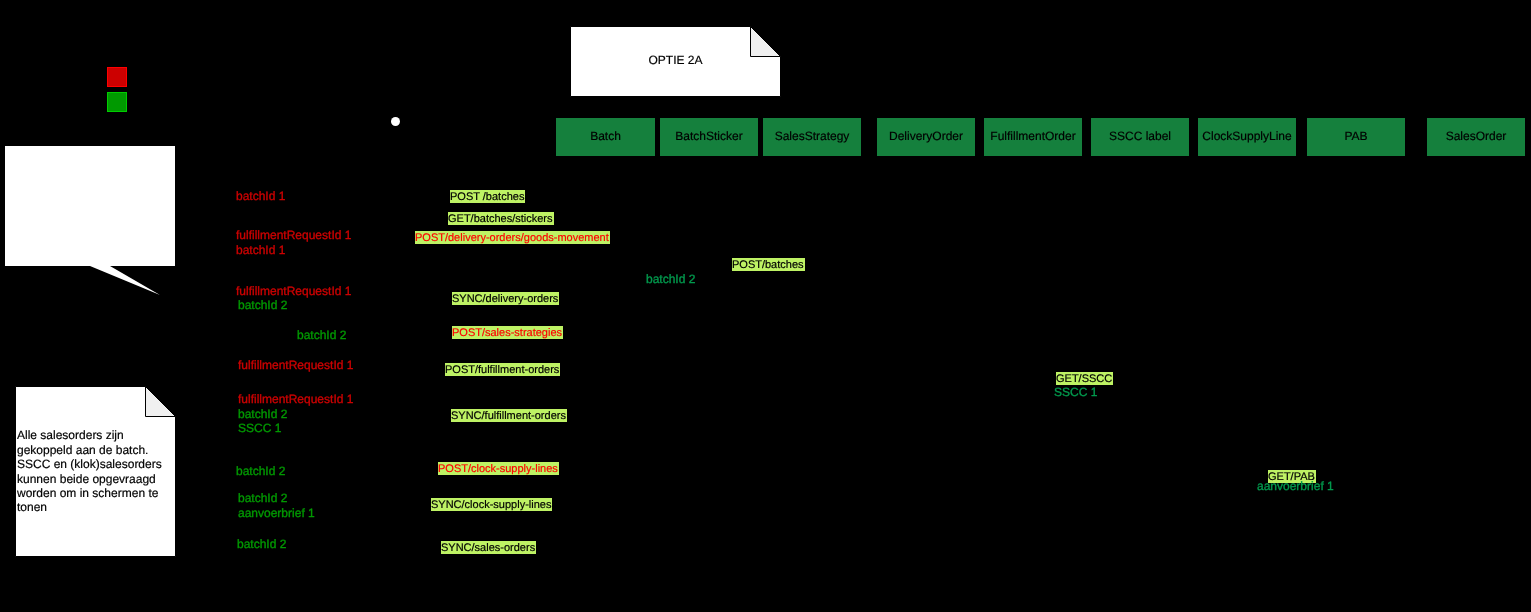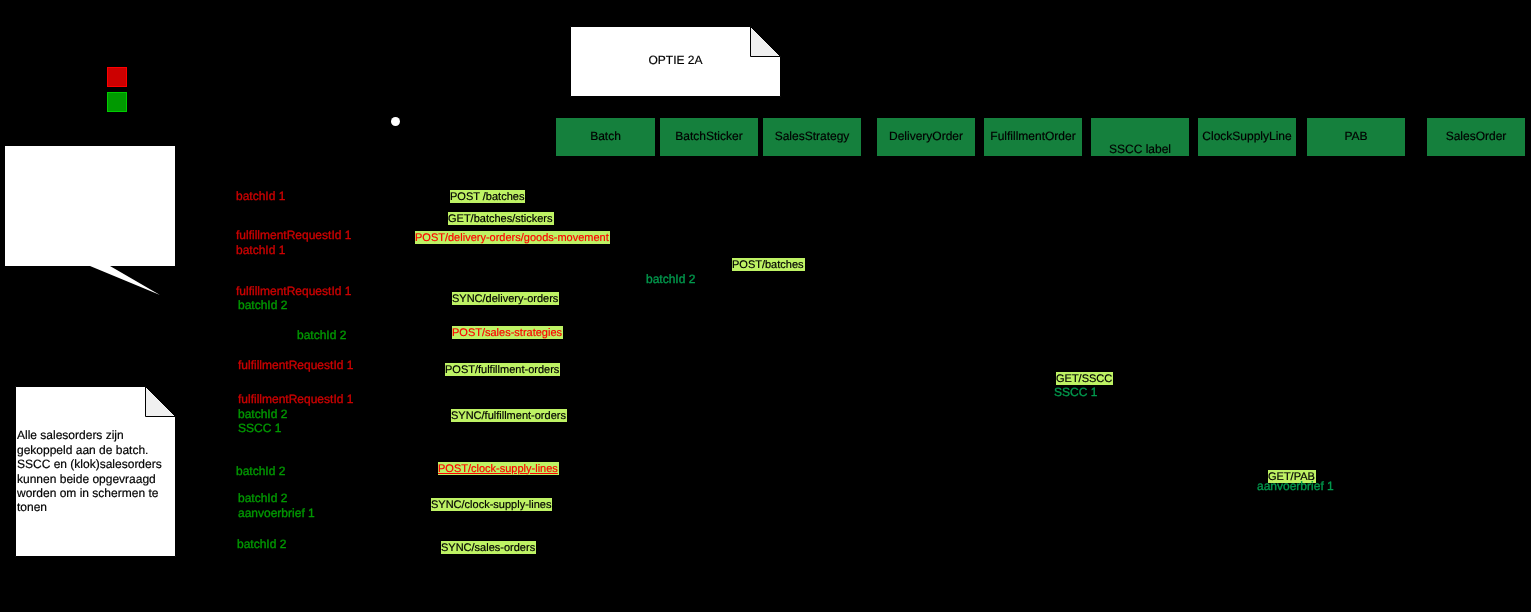--- a/index.html
+++ b/index.html
@@ -56,21 +56,21 @@
       </div>
       <div class="lifeline" style="left: 762px; top: 117px; width: 100px; height: 40px;">
         <span>SalesStrategy</span>
       </div>
       <div class="lifeline" style="left: 876px; top: 117px; width: 100px; height: 40px;">
         <span>DeliveryOrder</span>
       </div>
       <div class="lifeline" style="left: 983px; top: 117px; width: 100px; height: 40px;">
         <span>FulfillmentOrder</span>
       </div>
-      <div class="lifeline" style="left: 1090px; top: 117px; width: 100px; height: 40px; align-items: flex-end;">
+      <div class="lifeline" style="left: 1090px; top: 117px; width: 100px; height: 40px;">
         <span>SSCC label</span>
       </div>
       <div class="lifeline" style="left: 1197px; top: 117px; width: 100px; height: 40px;">
         <span>ClockSupplyLine</span>
       </div>
       <div class="lifeline" style="left: 1306px; top: 117px; width: 100px; height: 40px;">
         <span>PAB</span>
       </div>
       <div class="lifeline" style="left: 1426px; top: 117px; width: 100px; height: 40px;">
         <span>SalesOrder</span>
@@ -98,21 +98,21 @@
       </div>
       <div class="msg" style="left: 445px; top: 363px; color: rgb(0, 0, 0);">
         <span>POST/fulfillment-orders</span>
       </div>
       <div class="msg" style="left: 451px; top: 409px; color: rgb(0, 0, 0);">
         <span>SYNC/fulfillment-orders</span>
       </div>
       <div class="msg" style="left: 1056px; top: 372px; color: rgb(0, 0, 0);">
         <span>GET/SSCC</span>
       </div>
-      <div class="msg" style="left: 438px; top: 462px; color: rgb(255, 0, 0); text-decoration: underline;">
+      <div class="msg" style="left: 438px; top: 462px; color: rgb(255, 0, 0);">
         <span>POST/clock-supply-lines</span>
       </div>
       <div class="msg" style="left: 431px; top: 498px; color: rgb(0, 0, 0);">
         <span>SYNC/clock-supply-lines</span>
       </div>
       <div class="msg" style="left: 1268px; top: 470px; color: rgb(0, 0, 0);">
         <span>GET/PAB</span>
       </div>
       <div class="msg" style="left: 441px; top: 541px; color: rgb(0, 0, 0);">
         <span>SYNC/sales-orders</span>

